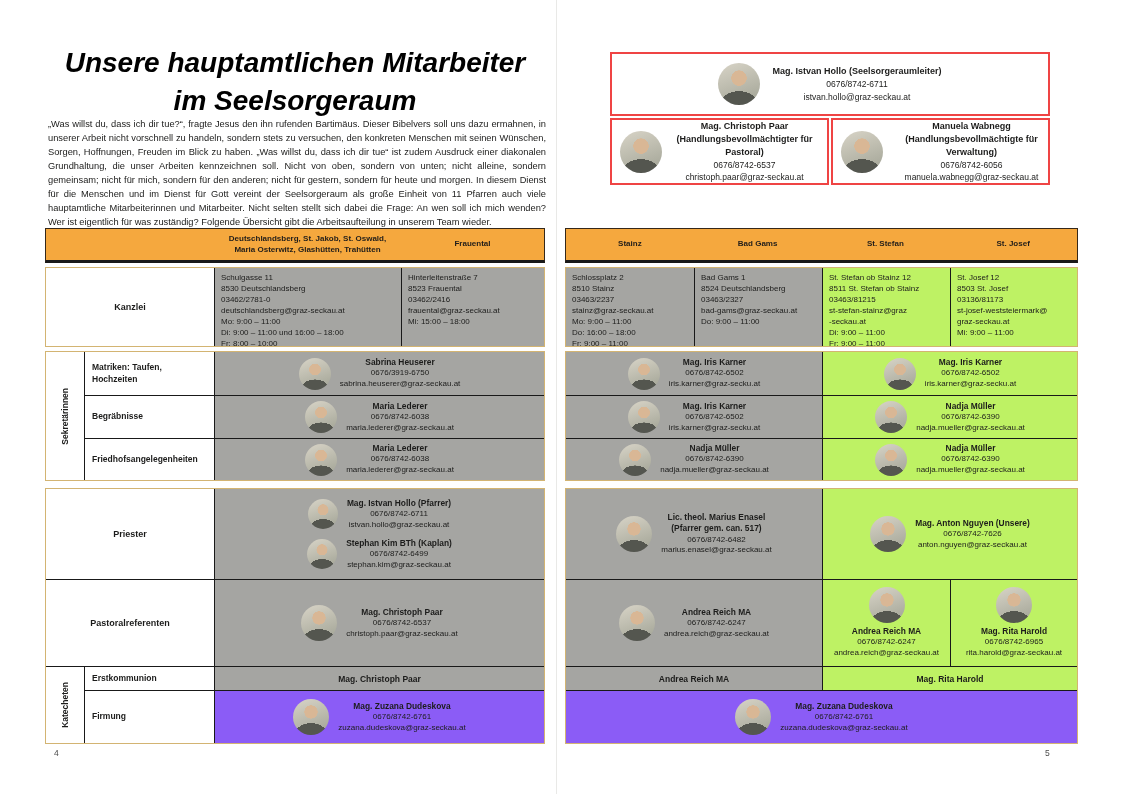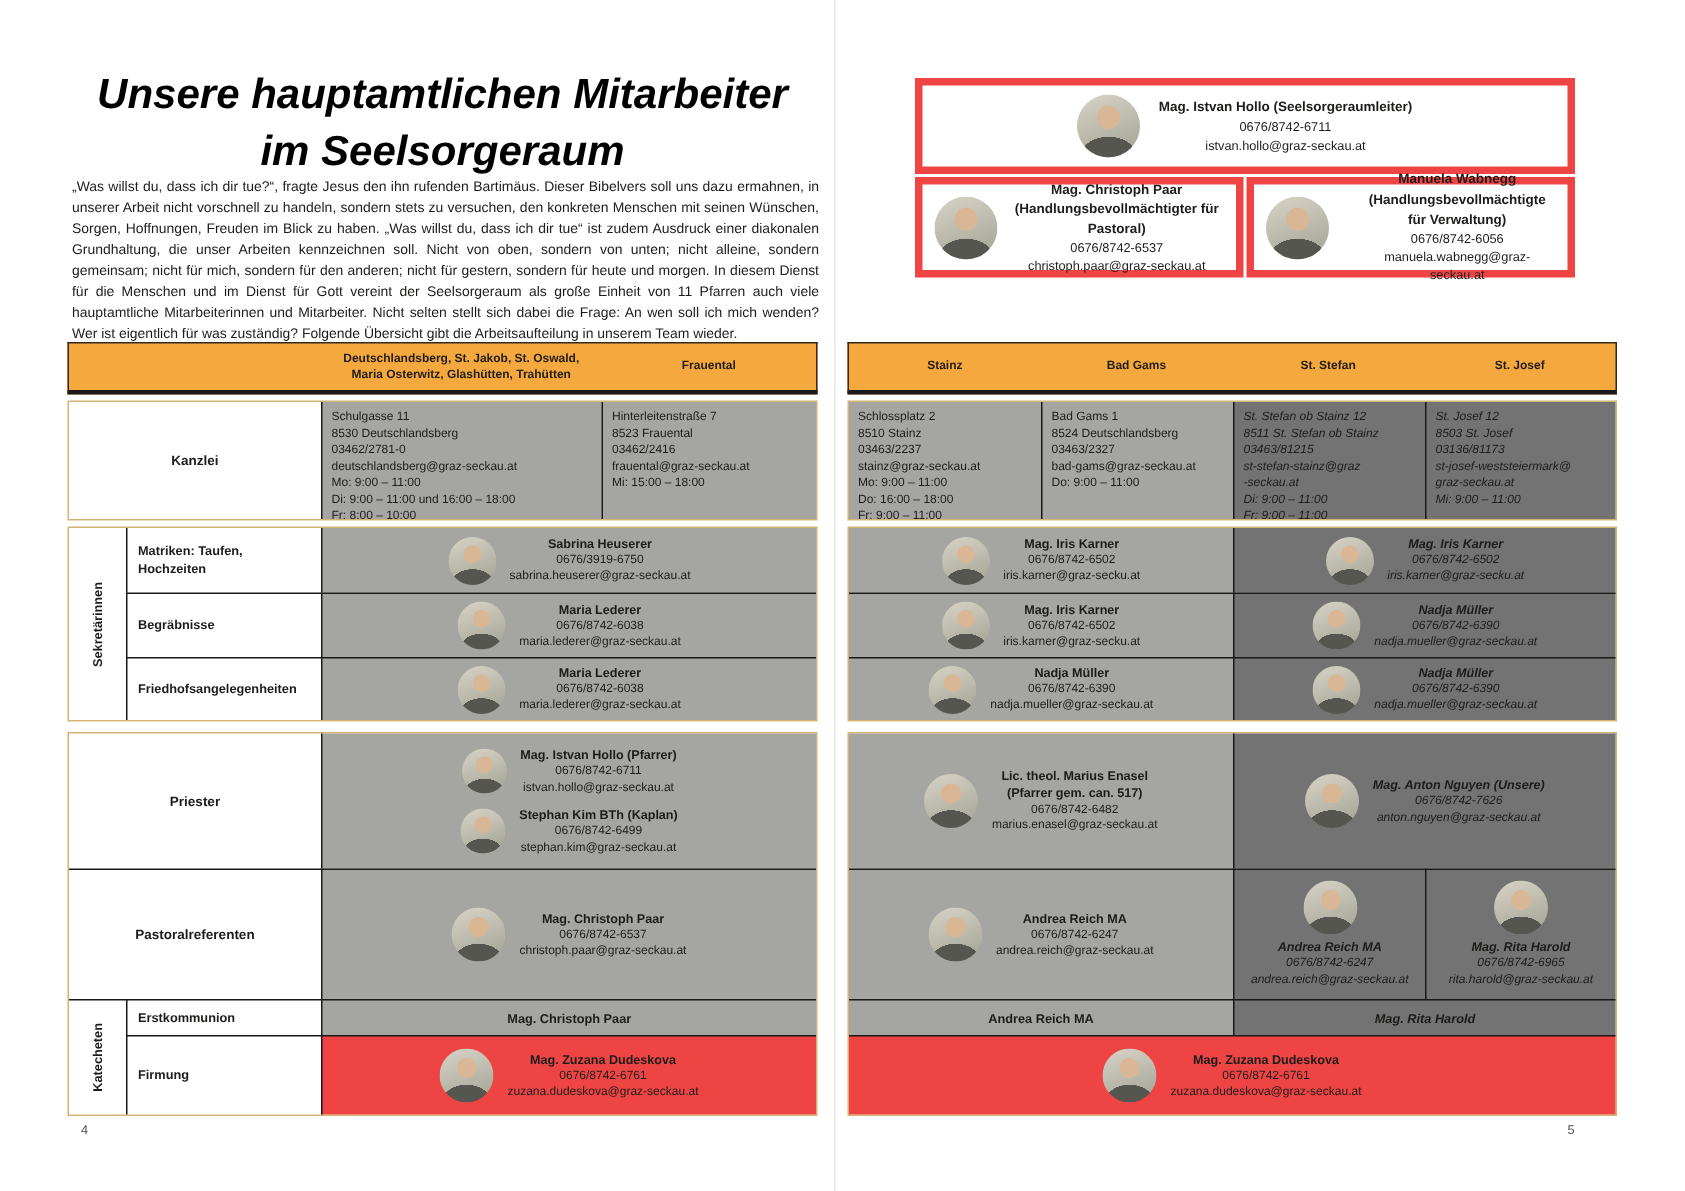--- a/index.html
+++ b/index.html
@@ -7,21 +7,21 @@
          font-family:"Liberation Sans", sans-serif;color:#1c1c1b;overflow:hidden;}
   .gutter{position:absolute;left:556px;top:0;width:1px;height:794px;background:#e9e9e7;}
 
   
   .title{position:absolute;left:45px;top:44px;width:500px;text-align:center;
          font-style:italic;font-weight:bold;color:#000000;font-size:28px;line-height:1.35;}
   .intro{position:absolute;left:48px;top:118px;width:498px;font-size:9.3px;line-height:1.5;
          text-align:justify;color:#1b1b1a;}
 
   
-  .lbox{position:absolute;border:5px solid #ef4444;background:#fff;box-sizing:border-box;
+  .lbox{position:absolute;border:2px solid #ef4444;background:#fff;box-sizing:border-box;
         display:flex;align-items:center;justify-content:center;gap:12px;padding:4px 8px;}
   .lbox .txt{text-align:center;}
   .lname{font-weight:bold;font-size:9px;line-height:1.45;}
   .ldetail{font-size:8.5px;line-height:1.45;}
 
   
   .avatar{display:block;border-radius:50%;flex:0 0 auto;
     background:
       radial-gradient(circle closest-side at 50% 36%, #d9b795 0 50%, rgba(0,0,0,0) 52%),
       radial-gradient(ellipse 44% 30% at 50% 97%, #54564f 0 99%, rgba(0,0,0,0) 100%),
@@ -33,22 +33,22 @@
 
   
   .thead{position:absolute;height:35px;background:#F5A83E;border:1px solid #35281a;
          border-bottom:3px solid #191919;box-sizing:border-box;display:grid;}
   .thead .hc{display:flex;align-items:center;justify-content:center;text-align:center;
              font-weight:bold;font-size:8px;line-height:1.3;white-space:pre-line;color:#201d1a;}
   .block{position:absolute;border:1px solid #D3B472;background:#fff;box-sizing:border-box;display:grid;}
   .bt{border-top:1px solid #191919;}
   .bl{border-left:1px solid #191919;}
   .gmid{background:#A5A5A2;}
-  .glight{background:#737373;font-style:italic;}
-  .cream{background:#ef4444;}
+  .glight{background:#bef264;}
+  .cream{background:#8b5cf6;}
   .addr{padding:4px 6px;font-size:8px;line-height:1.38;white-space:pre-line;overflow:hidden;
         color:#1c1c1b;box-sizing:border-box;}
   .lblc{display:flex;align-items:center;justify-content:center;font-weight:bold;font-size:9px;
         text-align:center;box-sizing:border-box;}
   .lbll{display:flex;align-items:center;font-weight:bold;font-size:8.5px;padding-left:7px;
         line-height:1.3;white-space:pre-line;box-sizing:border-box;}
   .vstrip{display:flex;align-items:center;justify-content:center;box-sizing:border-box;}
   .vtxt{writing-mode:vertical-rl;transform:rotate(180deg);font-weight:bold;font-size:8.5px;}
   .card{display:flex;align-items:center;justify-content:center;gap:9px;box-sizing:border-box;}
   .card .txt{text-align:center;}

